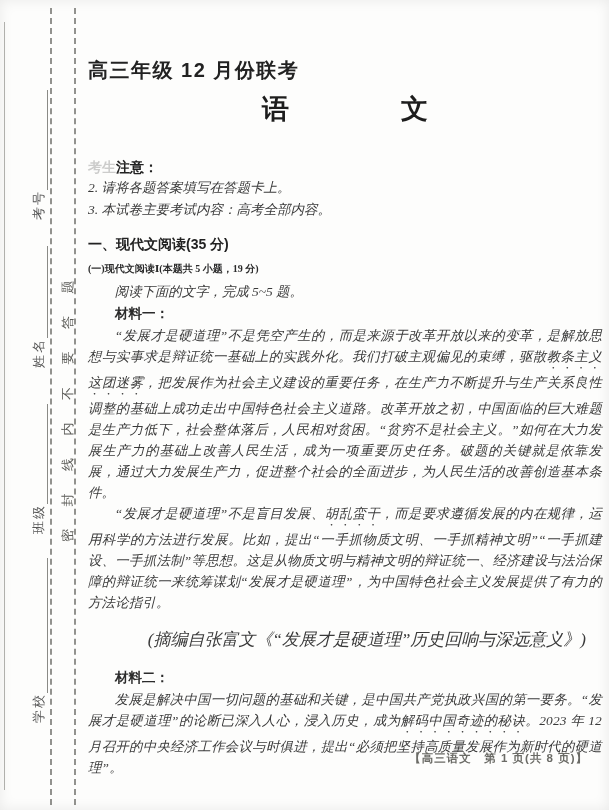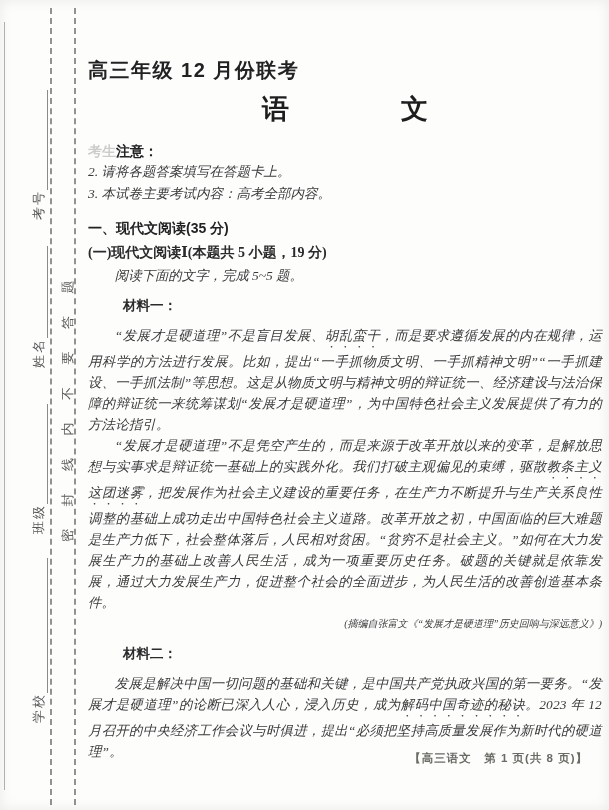--- a/index.html
+++ b/index.html
@@ -35,41 +35,41 @@
   
   .content{position:absolute;left:88px;top:0;width:514px;}
   .exam-title{
     margin:57px 0 0;text-align:left;font-size:20px;font-weight:bold;
     letter-spacing:1.5px;color:#222;
     font-family:"Liberation Sans","DejaVu Sans",sans-serif;
   }
   .subject-title{margin:7px 0 0;text-align:center;font-size:27px;font-weight:bold;color:#1d1d1d;
     font-family:Liberation Mono, monospace;}
   .subject-title .spread{letter-spacing:112px;margin-right:-112px;}
-  .notice{margin-top:16px;font-size:13.5px;}
+  .notice{margin-top:32px;font-size:13.5px;}
   .notice-head{font-weight:bold;font-size:14px;color:#222;
     font-family:"Liberation Sans","DejaVu Sans",sans-serif;}
   .faded{opacity:.22;}
   .notice-item{margin:0;line-height:22px;font-style:italic;}
   .section-head{margin:12px 0 0;font-weight:bold;font-size:14px;color:#222;line-height:23px;
     font-family:"Liberation Sans","DejaVu Sans",sans-serif;}
-  .sub-head{margin:1px 0 0;font-weight:bold;font-size:14px;line-height:23px;color:#2b2b2b;}
+  .sub-head{margin:1px 0 0;font-weight:bold;font-size:10px;line-height:23px;color:#2b2b2b;}
   .instruction{margin:1px 0 0;text-indent:2em;font-size:13.4px;line-height:22px;font-style:italic;}
-  .mat-label{margin:8px;text-indent:2em;font-weight:bold;font-size:13.5px;line-height:22px;color:#2b2b2b;}
+  .mat-label{margin:0;text-indent:2em;font-weight:bold;font-size:13.5px;line-height:22px;color:#2b2b2b;}
   .para{
     margin:0;text-indent:2em;text-align:justify;
     font-size:13.4px;line-height:21px;font-style:italic;letter-spacing:.2px;
   }
   .em-dots{
     -webkit-text-emphasis:filled dot #3a3a3a;
     -webkit-text-emphasis-position:under right;
     text-emphasis:filled dot #3a3a3a;
     text-emphasis-position:under right;
   }
-  .attribution{margin:0;text-align:right;font-size:10px;line-height:22px;font-style:italic;}
+  .attribution{margin:16px;text-align:right;font-size:17px;line-height:22px;font-style:italic;}
   .page-footer{
     position:absolute;left:88px;top:751px;width:500px;text-align:right;
     font-size:11.5px;font-weight:bold;color:#6b6b66;letter-spacing:1px;
     font-family:"Liberation Sans","DejaVu Sans",sans-serif;
   }
 </style>
 </head>
 <body>
 
 <div class="page">
@@ -109,22 +109,22 @@
       <p class="notice-item">2. 请将各题答案填写在答题卡上。</p>
       <p class="notice-item">3. 本试卷主要考试内容：高考全部内容。</p>
     </div>
 
     <div class="section-head">一、现代文阅读(35 分)</div>
     <div class="sub-head">(一)现代文阅读Ⅰ(本题共 5 小题，19 分)</div>
     <p class="instruction">阅读下面的文字，完成 5~5 题。</p>
 
     <p class="mat-label">材料一：</p>
     <div id="material1-paras">
+        <p class="para"><span>“发展才是硬道理”不是凭空产生的，而是来源于改革开放以来的变革，是解放思想与实事求是辩证统一基础上的实践外化。我们打破主观偏见的束缚，驱散</span><span class="em-dots">教条主义这团迷雾</span><span>，把发展作为社会主义建设的重要任务，在生产力不断提升与生产关系良性调整的基础上成功走出中国特色社会主义道路。改革开放之初，中国面临的巨大难题是生产力低下，社会整体落后，人民相对贫困。“贫穷不是社会主义。”如何在大力发展生产力的基础上改善人民生活，成为一项重要历史任务。破题的关键就是依靠发展，通过大力发展生产力，促进整个社会的全面进步，为人民生活的改善创造基本条件。</span></p>
         <p class="para"><span>“发展才是硬道理”不是盲目发展、</span><span class="em-dots">胡乱蛮干</span><span>，而是要求遵循发展的内在规律，运用科学的方法进行发展。比如，提出“一手抓物质文明、一手抓精神文明”“一手抓建设、一手抓法制”等思想。这是从物质文明与精神文明的辩证统一、经济建设与法治保障的辩证统一来统筹谋划“发展才是硬道理”，为中国特色社会主义发展提供了有力的方法论指引。</span></p>
-        <p class="para"><span>“发展才是硬道理”不是凭空产生的，而是来源于改革开放以来的变革，是解放思想与实事求是辩证统一基础上的实践外化。我们打破主观偏见的束缚，驱散</span><span class="em-dots">教条主义这团迷雾</span><span>，把发展作为社会主义建设的重要任务，在生产力不断提升与生产关系良性调整的基础上成功走出中国特色社会主义道路。改革开放之初，中国面临的巨大难题是生产力低下，社会整体落后，人民相对贫困。“贫穷不是社会主义。”如何在大力发展生产力的基础上改善人民生活，成为一项重要历史任务。破题的关键就是依靠发展，通过大力发展生产力，促进整个社会的全面进步，为人民生活的改善创造基本条件。</span></p>
       </div>
     <p class="attribution">(摘编自张富文《“发展才是硬道理”历史回响与深远意义》)</p>
 
     <p class="mat-label">材料二：</p>
     <div id="material2-paras">
         <p class="para"><span>发展是解决中国一切问题的基础和关键，是中国共产党执政兴国的第一要务。“发展才是硬道理”的论断已深入人心，浸入历史，成为</span><span class="em-dots">解码中国奇迹的秘诀</span><span>。2023 年 12 月召开的中央经济工作会议与时俱进，提出“必须把坚持高质量发展作为新时代的硬道理”。</span></p>
       </div>
 
   </div>
 

